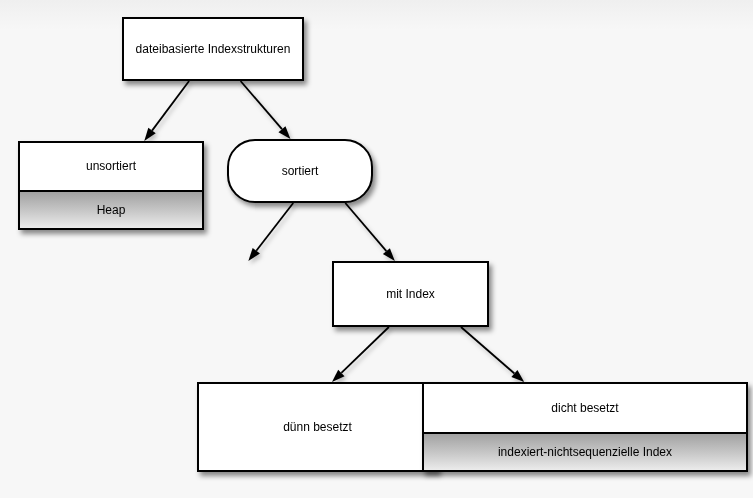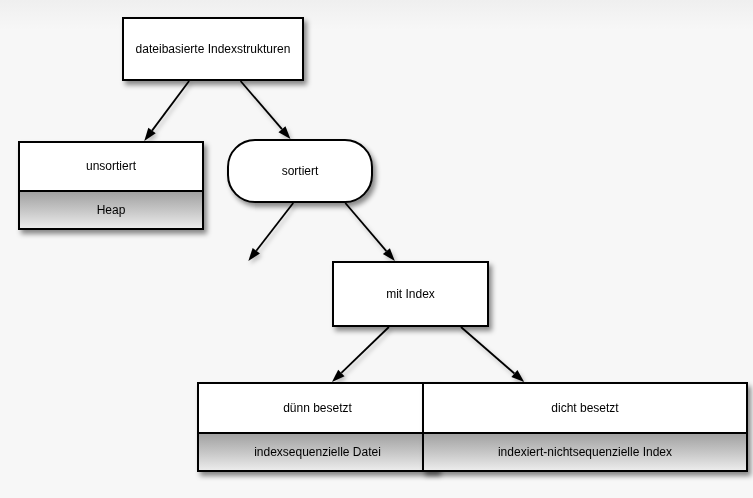--- a/index.html
+++ b/index.html
@@ -96,21 +96,20 @@
     <div class="label">sortiert</div>
   </div>
 
 
   <div class="node n-mit_index" id="node-mit_index">
     <div class="label">mit Index</div>
   </div>
 
   <div class="node n-duenn" id="node-duenn">
     <div class="label">dünn besetzt</div>
-    <div class="band">indexsequenzielle Datei</div>
   </div>
 
   <div class="node n-dicht" id="node-dicht">
     <div class="label">dicht besetzt</div>
     <div class="band">indexiert-nichtsequenzielle Index</div>
   </div>
 
 </div>
 
 </body></html>

